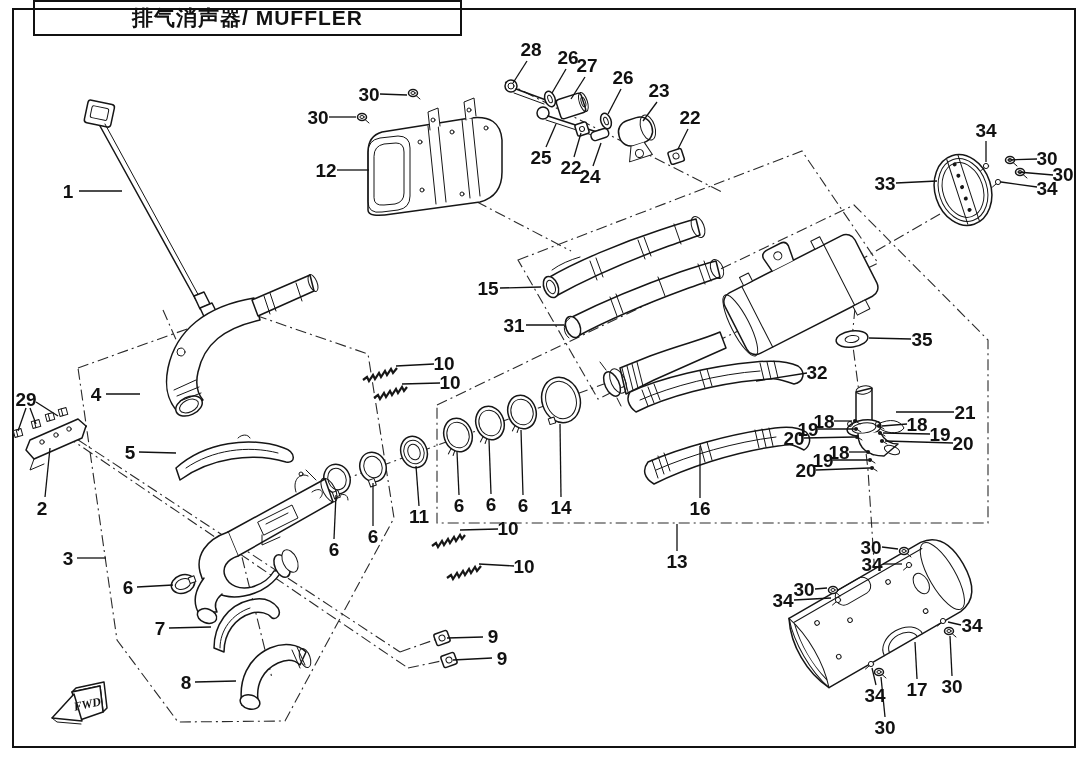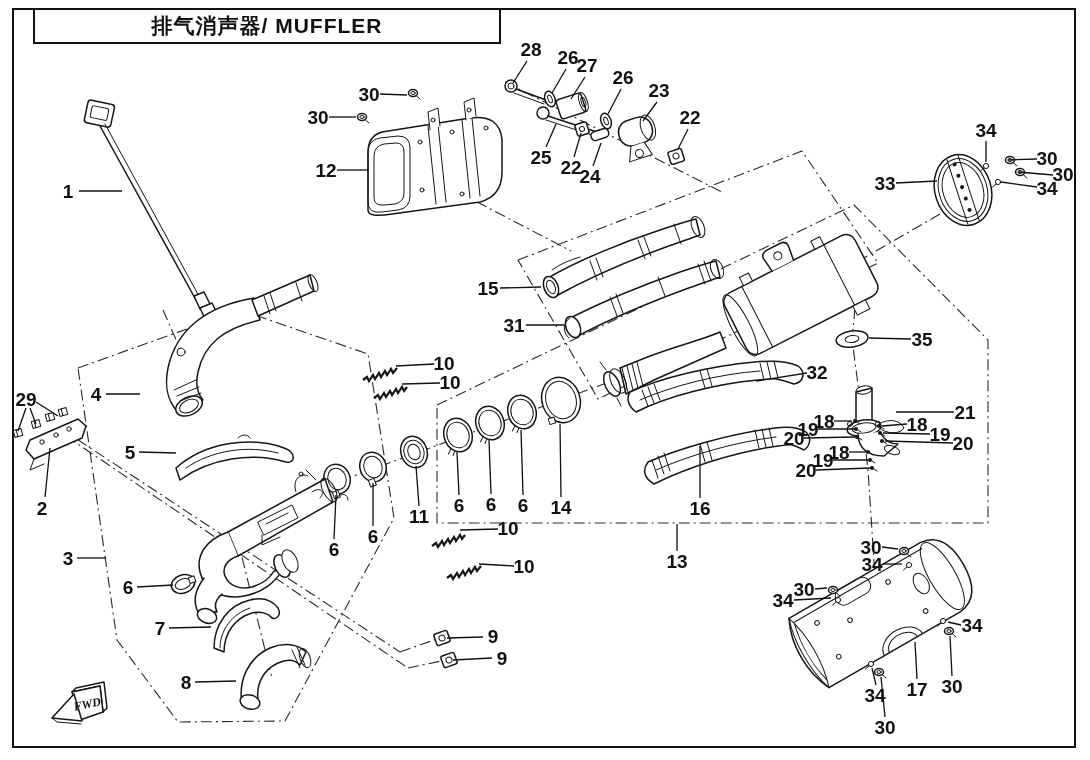--- a/index.html
+++ b/index.html
@@ -1,20 +1,20 @@
 <!DOCTYPE html>
 <html><head>
 <meta charset="utf-8">
 <style>
   html,body{margin:0;padding:0;background:#fff;}
   #page{position:relative;width:1090px;height:760px;background:#fff;overflow:hidden;
         font-family:"Liberation Sans",sans-serif;}
   #border-frame{position:absolute;left:12px;top:8px;width:1064px;height:740px;
         border:2px solid #111;box-sizing:border-box;}
-  #title-box{position:absolute;left:33px;top:8px;width:468px;height:36px;
+  #title-box{position:absolute;left:33px;top:0;width:429px;height:36px;
         border:2px solid #111;box-sizing:border-box;display:flex;align-items:center;justify-content:center;}
   #title-text{font-size:21px;font-weight:bold;color:#111;letter-spacing:1px;white-space:nowrap;}
   svg{position:absolute;left:0;top:0;}
   .art{stroke:#161616;stroke-width:1.5;fill:none;stroke-linecap:round;stroke-linejoin:round;}
   .wfill{fill:#ffffff;}
   .dashdot{stroke:#2a2a2a;stroke-width:1.1;fill:none;stroke-dasharray:11 4 2 4;}
   .leader{stroke:#111;stroke-width:1.3;fill:none;}
   .plabel{font-family:"Liberation Sans",sans-serif;font-size:19px;font-weight:bold;fill:#111;}
   .thin{stroke-width:1;}
   .coil{stroke:#161616;stroke-width:2.2;fill:none;}

